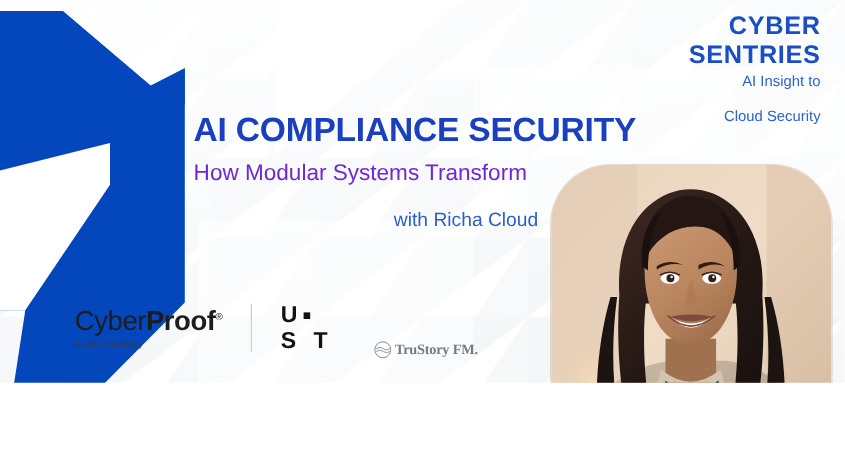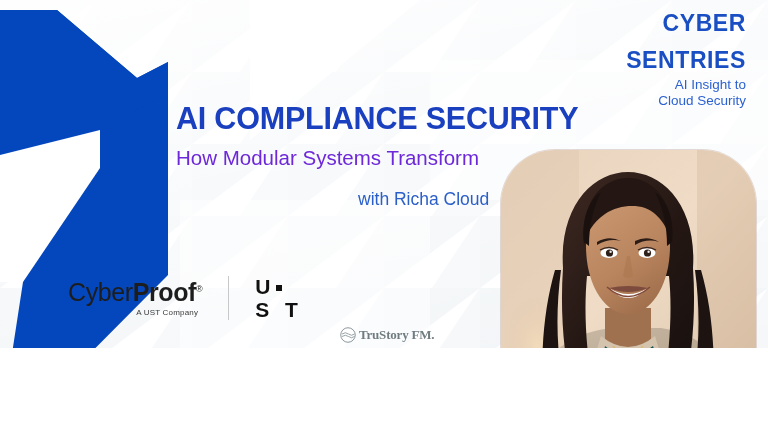--- a/index.html
+++ b/index.html
@@ -45,21 +45,21 @@
     line-height:1;
   }
   .series-title {
     font-family:"Liberation Sans", sans-serif;
     font-weight:bold;
     font-size:23px;
     letter-spacing:0.6px;
     color:#1a4fc4;
     display:block;
   }
-  .series-title.row2 { margin-top:14px; }
+  .series-title.row2 { margin-top:3px; }
   .series-tag {
     font-family:"Liberation Sans", sans-serif;
     font-weight:normal;
     font-size:13.5px;
     color:#2c62d0;
     display:block;
     margin-top:5px;
     line-height:1.22;
   }
 
@@ -127,21 +127,21 @@
     white-space:nowrap;
   }
   .cp-wordmark .cp-light { font-weight:300; }
   .cp-wordmark .cp-bold  { font-weight:bold; }
   .cp-wordmark .cp-reg   { font-size:9px; vertical-align:super; font-weight:normal; }
   .cp-tagline {
     font-family:"Liberation Sans", sans-serif;
     font-size:8px;
     color:#3a3a3a;
     letter-spacing:0.2px;
-    text-align:right;
+    text-align:left;
     margin-top:4px;
     padding-right:4px;
   }
   .logo-divider {
     width:1px; height:44px;
     background:#c9c9c9;
   }
   .ust-logo {
     font-family:"Liberation Sans", sans-serif;
     font-weight:bold;
@@ -155,21 +155,21 @@
     display:inline-block;
     width:6px; height:6px;
     background:#111;
     vertical-align:middle;
     margin-left:1px;
   }
 
   
   .trustory {
     position:absolute;
-    left:340px; bottom:5px;
+    left:340px; bottom:22px;
     z-index:6;
     display:flex;
     align-items:center;
     gap:3px;
     opacity:.88;
   }
   .trustory-mark { width:16px; height:16px; display:block; }
   .trustory-text {
     font-family:"Liberation Serif", serif;
     font-weight:bold;
@@ -225,21 +225,21 @@
                L0 282
                Z" fill="#ffffff"></path>
       <path d="M0 10 L57 10 L137 78 L168 62 L168 95 L130 112 L50 44 L0 44 Z" fill="#0447bc"></path>
     </svg>
   </div>
 
   <div class="series-block">
     <span class="series-title">CYBER</span>
     <span class="series-title row2">SENTRIES</span>
     <span class="series-tag">AI Insight to</span>
-    <span class="series-tag" style="margin-top:0;">Cloud Security</span>
+    <span class="series-tag" style="margin-top:16px;">Cloud Security</span>
   </div>
 
   <div class="headline-block">
     <div class="headline">AI COMPLIANCE SECURITY</div>
     <div class="subhead">
       <span>How Modular Systems Transform</span><br>
     </div>
     <div class="guest-line">with Richa Cloud</div>
   </div>
 

